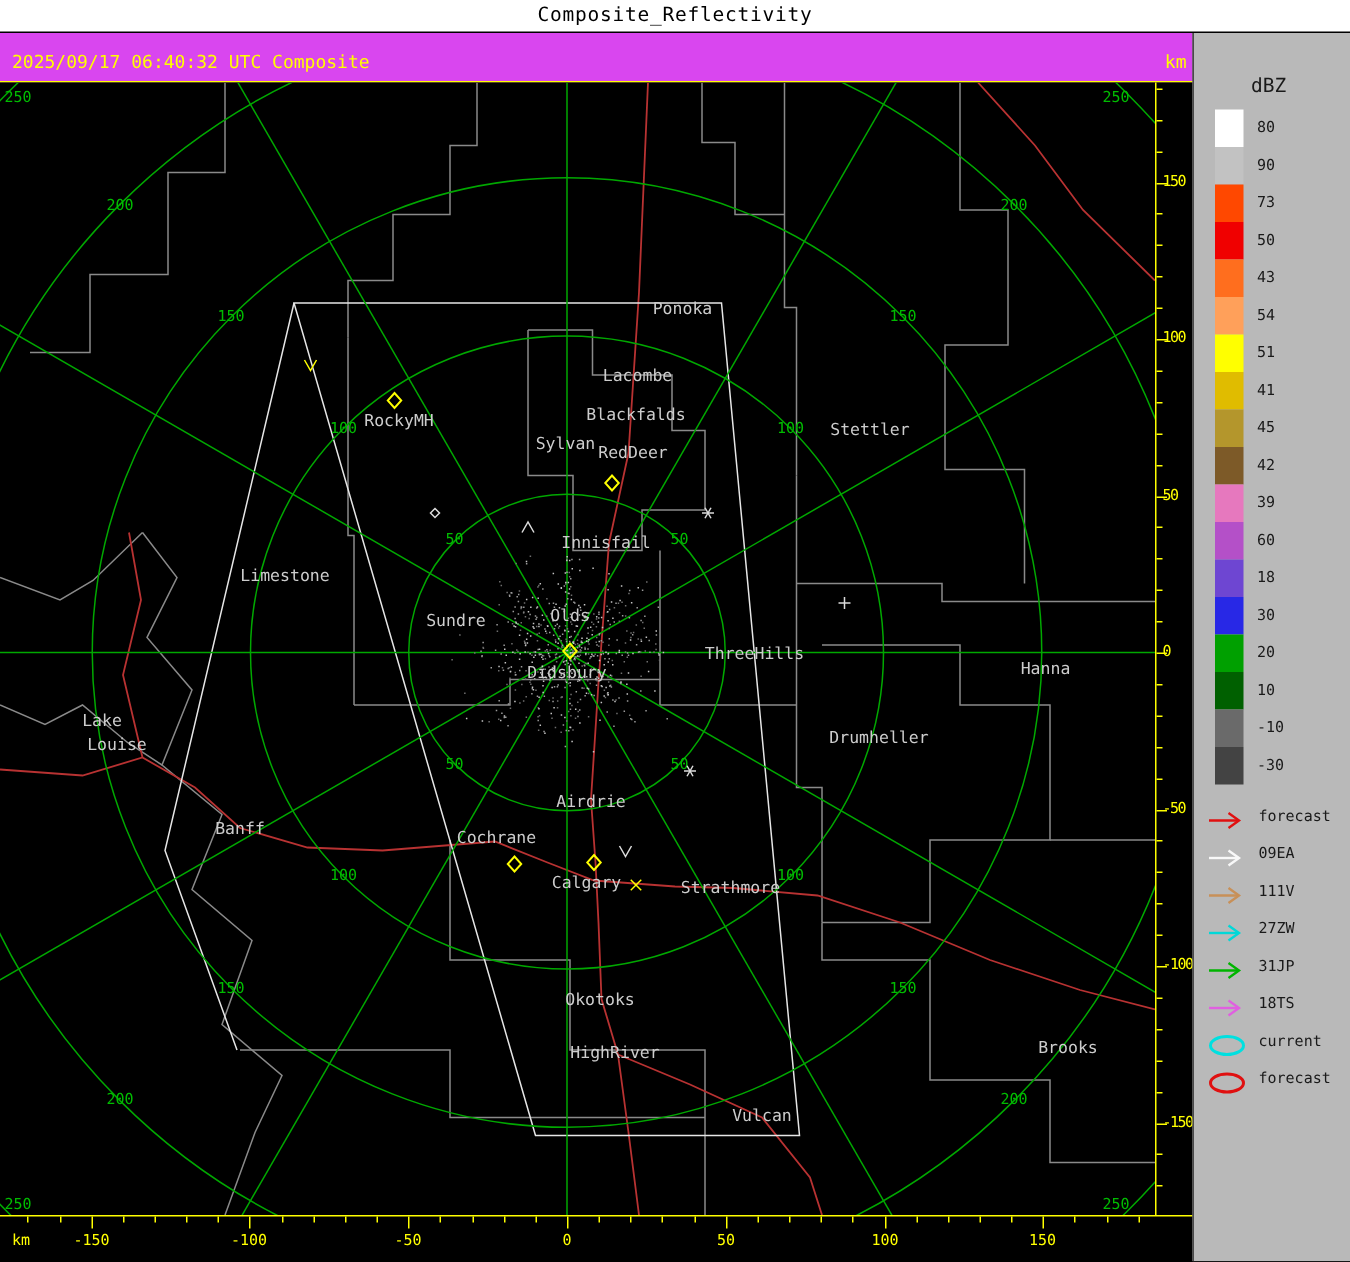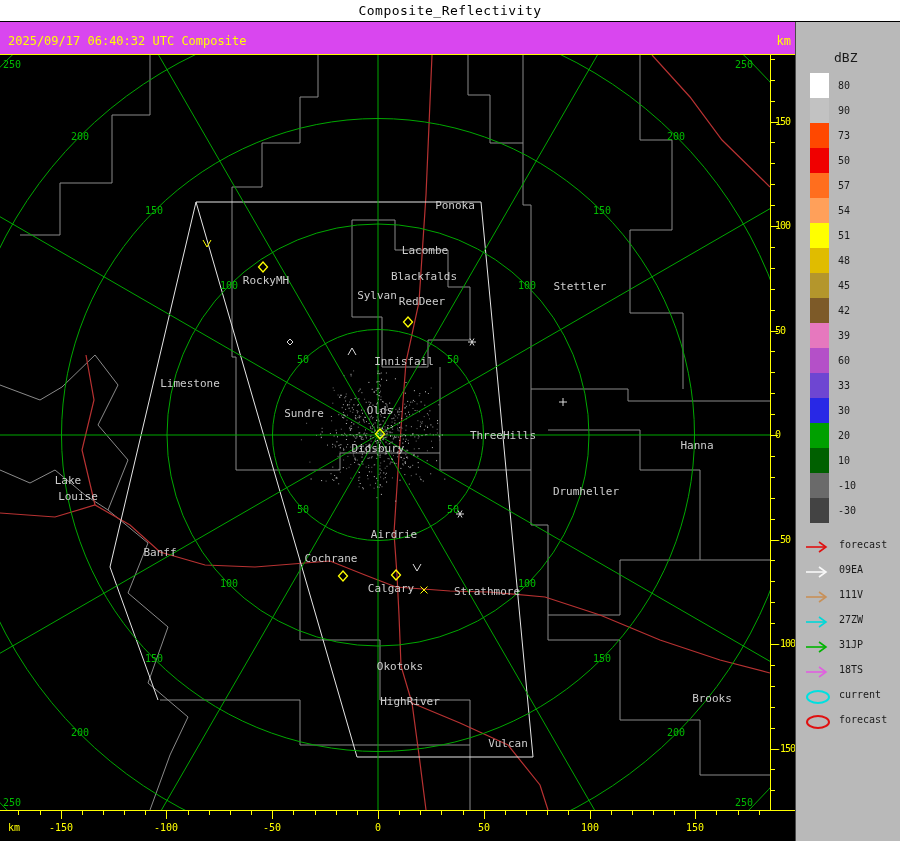--- a/index.html
+++ b/index.html
@@ -324,53 +324,53 @@
         <div class="cb-row">
           <div class="cb-swatch" style="background:#ff4800"></div>
           <span class="cb-label">73</span>
         </div>
         <div class="cb-row">
           <div class="cb-swatch" style="background:#f00000"></div>
           <span class="cb-label">50</span>
         </div>
         <div class="cb-row">
           <div class="cb-swatch" style="background:#ff6e1e"></div>
-          <span class="cb-label">57</span>
+          <span class="cb-label">43</span>
         </div>
         <div class="cb-row">
           <div class="cb-swatch" style="background:#ffa05a"></div>
           <span class="cb-label">54</span>
         </div>
         <div class="cb-row">
           <div class="cb-swatch" style="background:#ffff00"></div>
           <span class="cb-label">51</span>
         </div>
         <div class="cb-row">
           <div class="cb-swatch" style="background:#e0bc00"></div>
-          <span class="cb-label">48</span>
+          <span class="cb-label">41</span>
         </div>
         <div class="cb-row">
           <div class="cb-swatch" style="background:#b4962c"></div>
           <span class="cb-label">45</span>
         </div>
         <div class="cb-row">
           <div class="cb-swatch" style="background:#7d5a28"></div>
           <span class="cb-label">42</span>
         </div>
         <div class="cb-row">
           <div class="cb-swatch" style="background:#e678be"></div>
           <span class="cb-label">39</span>
         </div>
         <div class="cb-row">
           <div class="cb-swatch" style="background:#b450c8"></div>
           <span class="cb-label">60</span>
         </div>
         <div class="cb-row">
           <div class="cb-swatch" style="background:#6e46d2"></div>
-          <span class="cb-label">33</span>
+          <span class="cb-label">18</span>
         </div>
         <div class="cb-row">
           <div class="cb-swatch" style="background:#2828e6"></div>
           <span class="cb-label">30</span>
         </div>
         <div class="cb-row">
           <div class="cb-swatch" style="background:#00a000"></div>
           <span class="cb-label">20</span>
         </div>
         <div class="cb-row">

